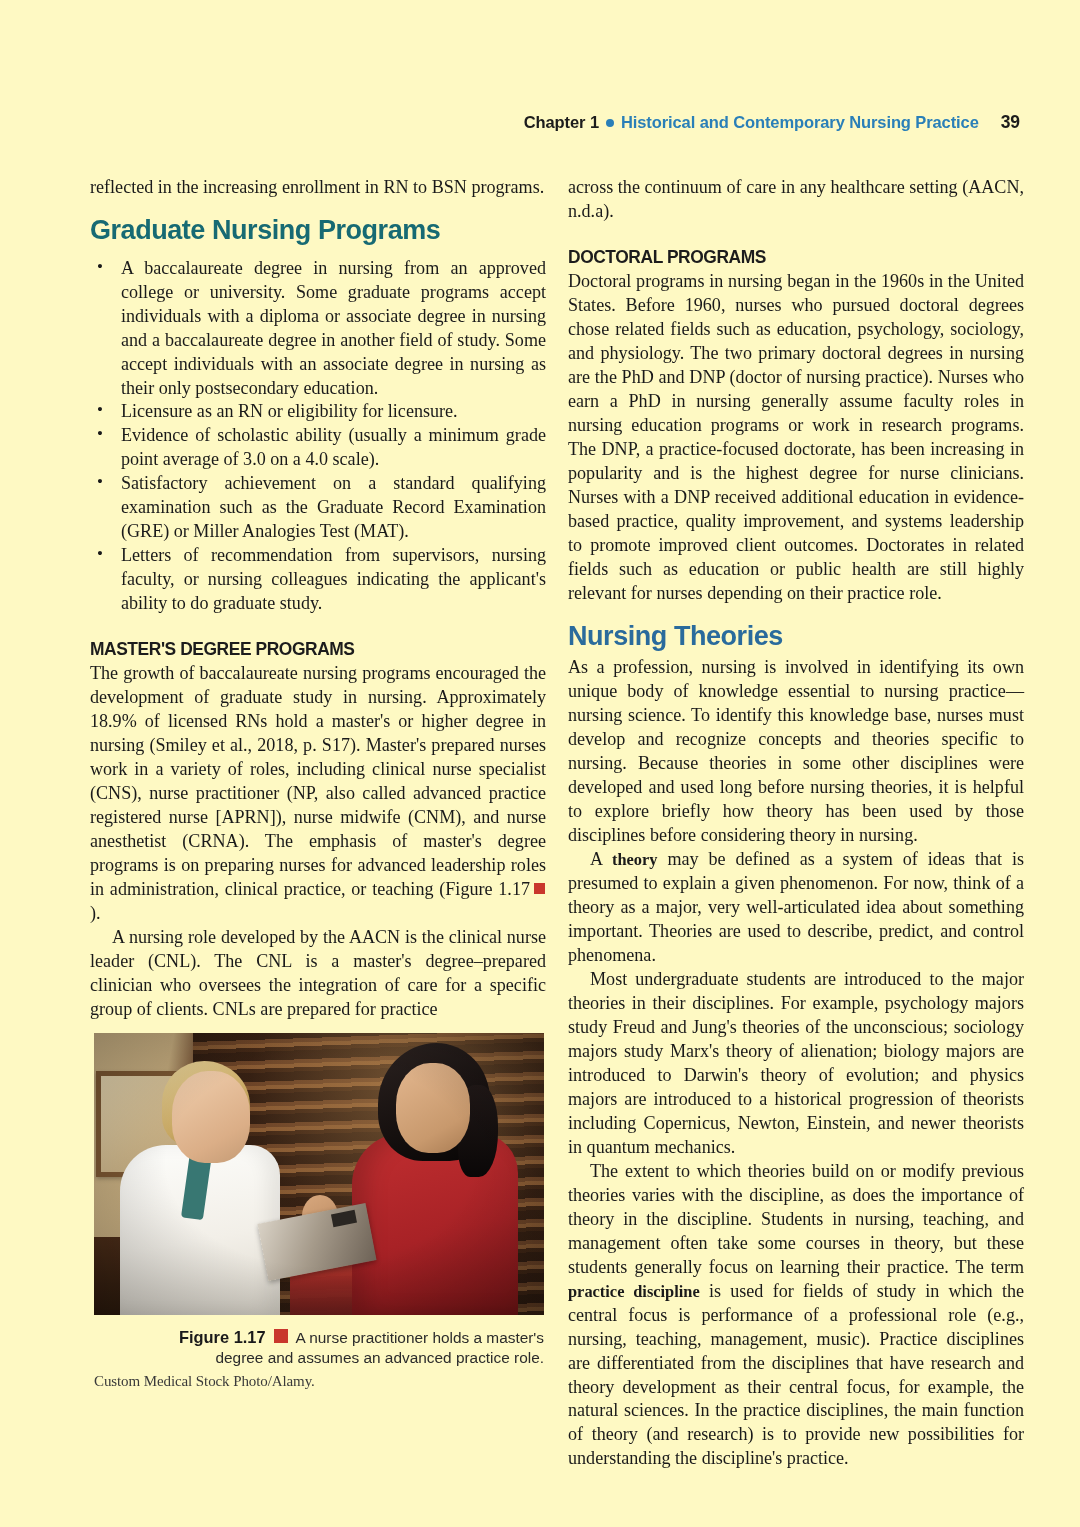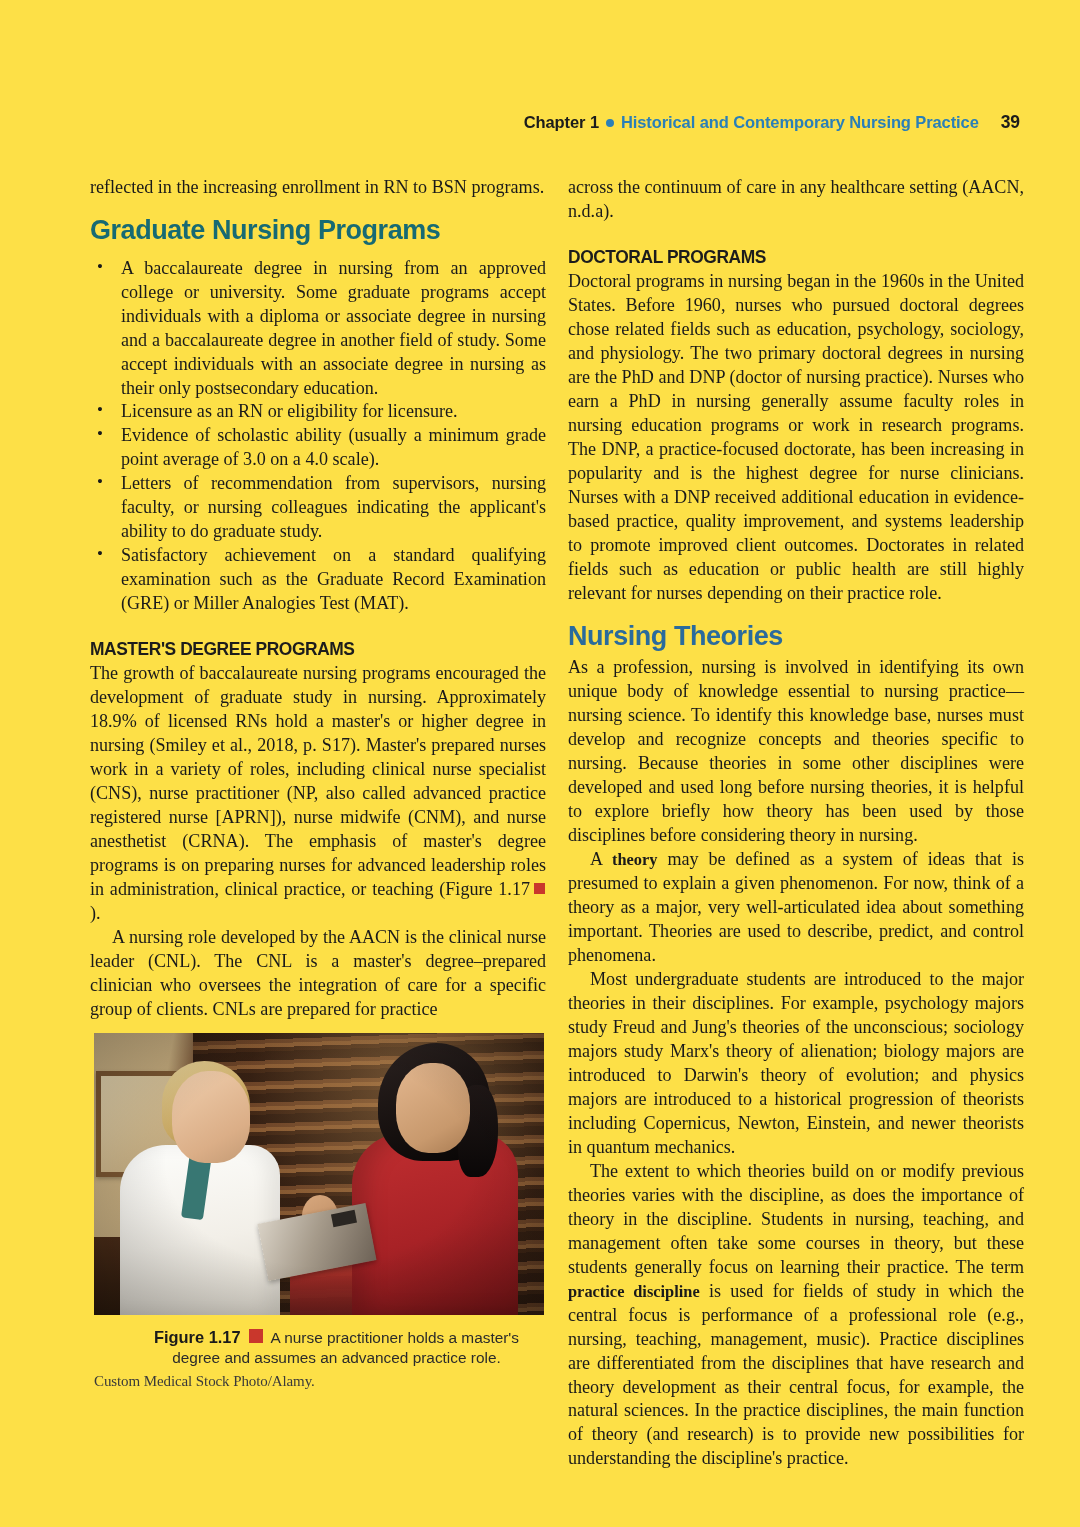--- a/index.html
+++ b/index.html
@@ -14,21 +14,21 @@
     font-family: "Liberation Serif", "DejaVu Serif", serif;
     color: #1a1a1a;
     overflow: hidden;
   }
 
   .page {
     position: absolute;
     left: 0; top: 0;
     width: 1080px;
     height: 1527px;
-    background: #fde047;
+    background: #fef9c3;
   }
 
   
   .running-head {
     position: absolute;
     left: 90px;
     top: 112px;
     width: 930px;
     text-align: right;
     font-family: "Liberation Sans", "DejaVu Sans", sans-serif;
@@ -287,21 +287,21 @@
     position: absolute; inset: 0;
     background: radial-gradient(ellipse at 50% 46%, rgba(0,0,0,0) 48%, rgba(0,0,0,0.30) 100%);
   }
 
   .figure-caption {
     margin-top: 12px;
     font-family: "Liberation Sans", "DejaVu Sans", sans-serif;
     font-size: 15.4px;
     line-height: 1.3;
     color: #2b2b2b;
-    text-align: center;
+    text-align: right;
     margin-left: 35px;
   }
   .figure-caption .fig-label {
     font-weight: bold;
     font-size: 16.4px;
     color: #1a1a1a;
   }
   .fig-marker-caption {
     display: inline-block;
     width: 14px;
@@ -331,22 +331,22 @@
 
     <p class="flow">reflected in the increasing enrollment in RN to BSN programs.</p>
 
     <h2 class="section-head teal">Graduate Nursing Programs</h2>
 
 
     <ul class="bullets">
       <li>A baccalaureate degree in nursing from an approved college or university. Some graduate programs accept individuals with a diploma or associate degree in nursing and a baccalaureate degree in another field of study. Some accept individuals with an associate degree in nursing as their only postsecondary education.</li>
       <li>Licensure as an RN or eligibility for licensure.</li>
       <li>Evidence of scholastic ability (usually a minimum grade point average of 3.0 on a 4.0 scale).</li>
+      <li>Satisfactory achievement on a standard qualifying examination such as the Graduate Record Examination (GRE) or Miller Analogies Test (MAT).</li>
       <li>Letters of recommendation from supervisors, nursing faculty, or nursing colleagues indicating the applicant's ability to do graduate study.</li>
-      <li>Satisfactory achievement on a standard qualifying examination such as the Graduate Record Examination (GRE) or Miller Analogies Test (MAT).</li>
     </ul>
 
     <h3 class="sub-head">MASTER'S DEGREE PROGRAMS</h3>
 
     <p class="flow"><span>The growth of baccalaureate nursing programs encouraged the development of graduate study in nursing. Approximately 18.9% of licensed RNs hold a master's or higher degree in nursing (Smiley et al., 2018, p. S17). Master's prepared nurses work in a variety of roles, including clinical nurse specialist (CNS), nurse practitioner (NP, also called advanced practice registered nurse [APRN]), nurse midwife (CNM), and nurse anesthetist (CRNA). The emphasis of master's degree programs is on preparing nurses for advanced leadership roles in administration, clinical practice, or teaching (Figure 1.17</span><span class="fig-marker"></span><span>).</span></p>
 
     <p class="indent">A nursing role developed by the AACN is the clinical nurse leader (CNL). The CNL is a master's degree–prepared clinician who oversees the integration of care for a specific group of clients. CNLs are prepared for practice</p>
 
   </div>
 

